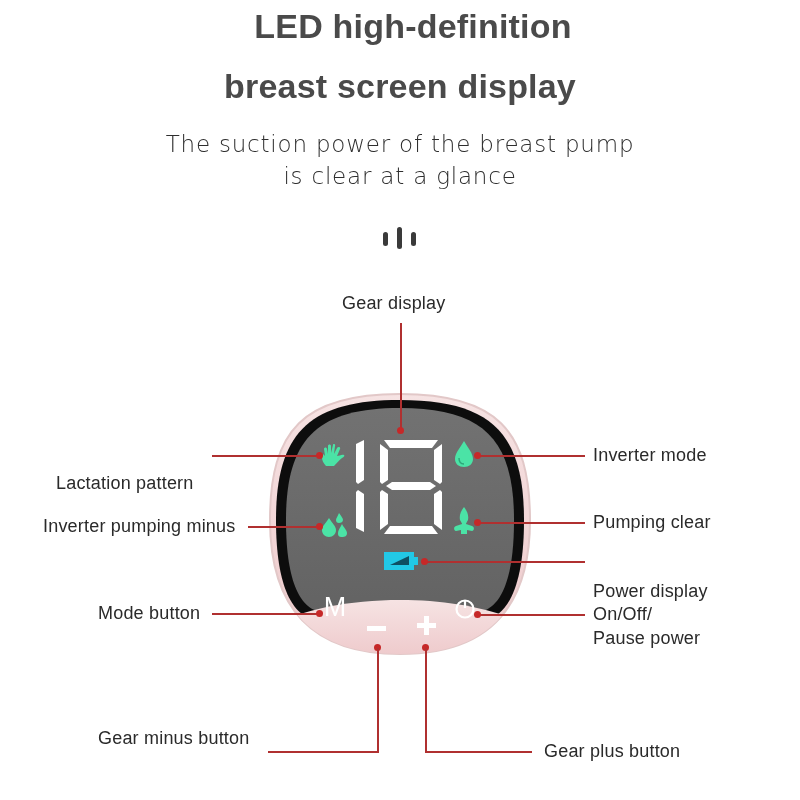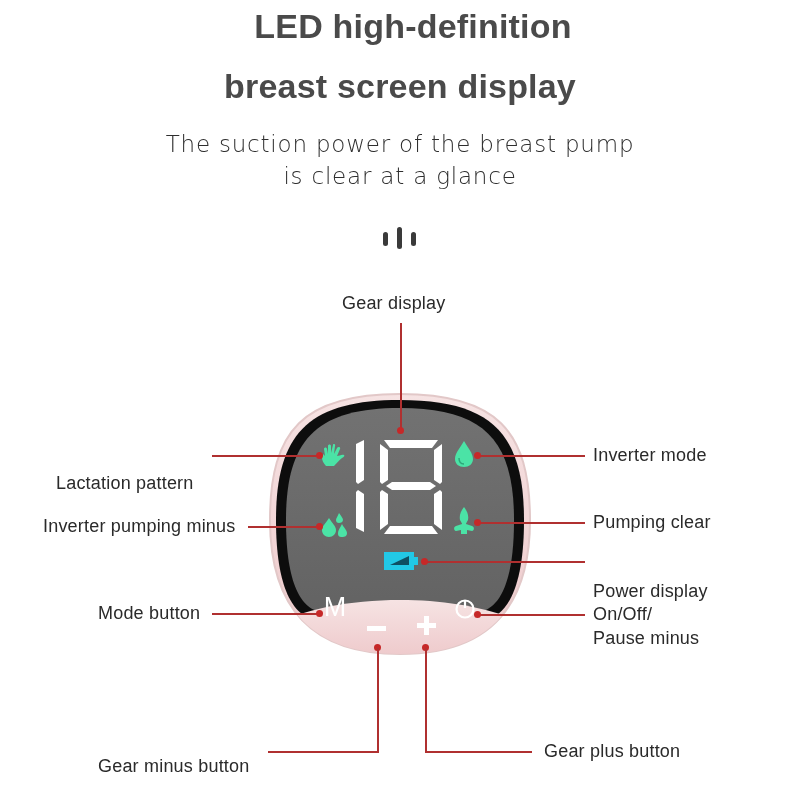--- a/index.html
+++ b/index.html
@@ -155,25 +155,25 @@
 
 <div class="label" style="left:593px;top:512px;">Pumping clear</div>
 <div class="line" style="left:477px;top:522px;width:108px;height:1.5px;"></div>
 <div class="dot" style="left:474px;top:519px;"></div>
 
 <div class="label" style="left:593px;top:551px;margin-top:30px;">Power display</div>
 <div class="line" style="left:424px;top:561px;width:161px;height:1.5px;"></div>
 <div class="dot" style="left:421px;top:558px;"></div>
 
 <div class="label" style="left:593px;top:604px;">On/Off/</div>
-<div class="label" style="left:593px;top:628px;">Pause minus</div>
+<div class="label" style="left:593px;top:628px;">Pause power</div>
 <div class="line" style="left:477px;top:614px;width:108px;height:1.5px;"></div>
 <div class="dot" style="left:474px;top:611px;"></div>
 
 <div class="dot" style="left:374px;top:644px;"></div>
 <div class="line" style="left:377px;top:648px;width:1.5px;height:104px;"></div>
 <div class="line" style="left:268px;top:751px;width:111px;height:1.5px;"></div>
-<div class="label" style="left:98px;top:756px;">Gear minus button</div>
+<div class="label" style="left:98px;top:728px;">Gear minus button</div>
 
 <div class="dot" style="left:422px;top:644px;"></div>
 <div class="line" style="left:425px;top:648px;width:1.5px;height:104px;"></div>
 <div class="line" style="left:425px;top:751px;width:107px;height:1.5px;"></div>
 <div class="label" style="left:544px;top:741px;">Gear plus button</div>
 
 </body></html>

